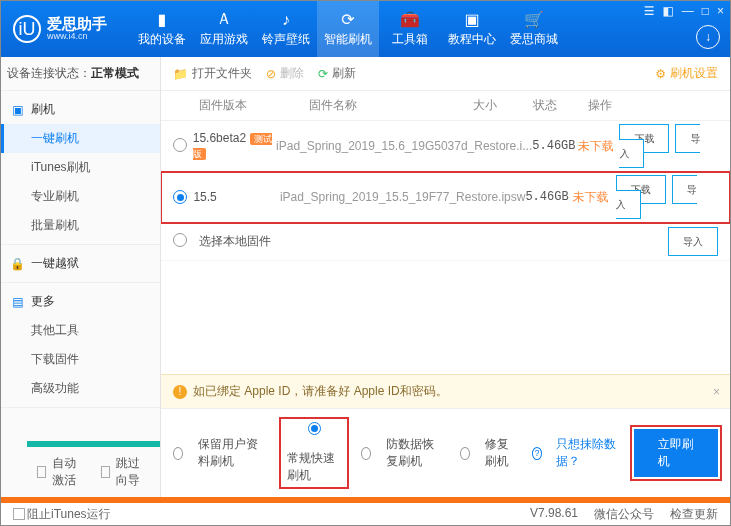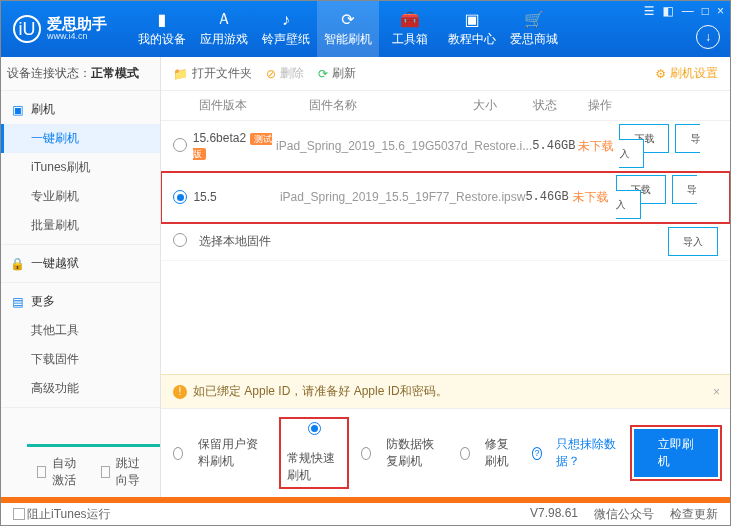--- a/index.html
+++ b/index.html
@@ -22,21 +22,21 @@
 .side{width:160px;border-right:1px solid #e4e4e4;display:flex;flex-direction:column;background:#fafafa;}
 .side-top{padding:8px 6px;border-bottom:1px solid #eee;color:#555;}
 .side-top b{color:#333;}
 .sec{border-bottom:1px solid #eee;padding:4px 0;}
 .sec-h{display:flex;align-items:center;gap:6px;padding:6px 10px;color:#333;cursor:pointer;}
 .sec-h .ic{width:14px;height:14px;display:inline-flex;align-items:center;justify-content:center;color:#0b7ef0;font-size:12px;}
 .sec-h.gray .ic{color:#aaa;}
 .sec-items .it{padding:6px 10px 6px 30px;color:#555;cursor:pointer;}
 .sec-items .it.active{background:#e9f3ff;color:#0b7ef0;border-left:3px solid #0b7ef0;padding-left:27px;}
 .note-box{margin:6px 10px;background:#f3f3f3;color:#777;padding:10px 6px;text-align:center;line-height:1.5;font-size:11px;}
-.side-bot{margin-top:auto;border-top:3px solid #14b8a6;margin-left:26px;}
+.side-bot{margin-top:auto;border-top:6px solid #14b8a6;margin-left:26px;}
 .side-row{display:flex;align-items:center;gap:6px;padding:8px 10px;color:#555;}
 .cb{width:12px;height:12px;border:1px solid #aaa;display:inline-block;}
 .main{flex:1;display:flex;flex-direction:column;overflow:hidden;}
 .toolbar{height:34px;display:flex;align-items:center;padding:0 12px;gap:14px;border-bottom:1px solid #eee;color:#666;}
 .tb-btn{display:flex;align-items:center;gap:4px;cursor:pointer;}
 .tb-btn .ic{color:#f5a623;}
 .tb-btn.dis{color:#bbb;}
 .tb-btn.green .ic{color:#3ac569;}
 .tb-right{margin-left:auto;color:#f5a623;display:flex;align-items:center;gap:4px;cursor:pointer;}
 .thead{display:flex;padding:6px 12px;color:#888;border-bottom:1px solid #f0f0f0;font-size:11px;}

